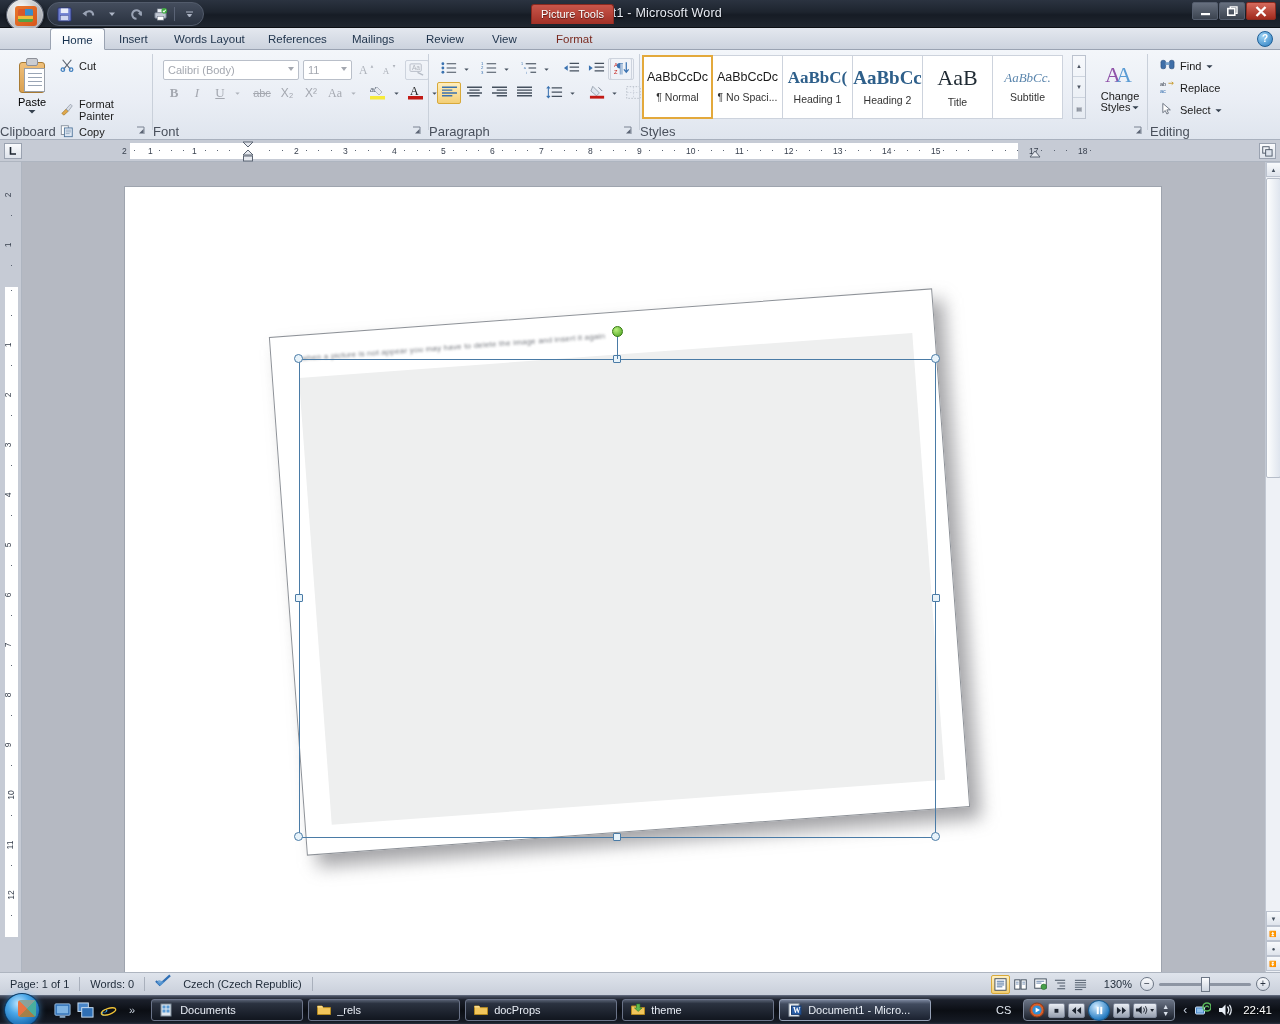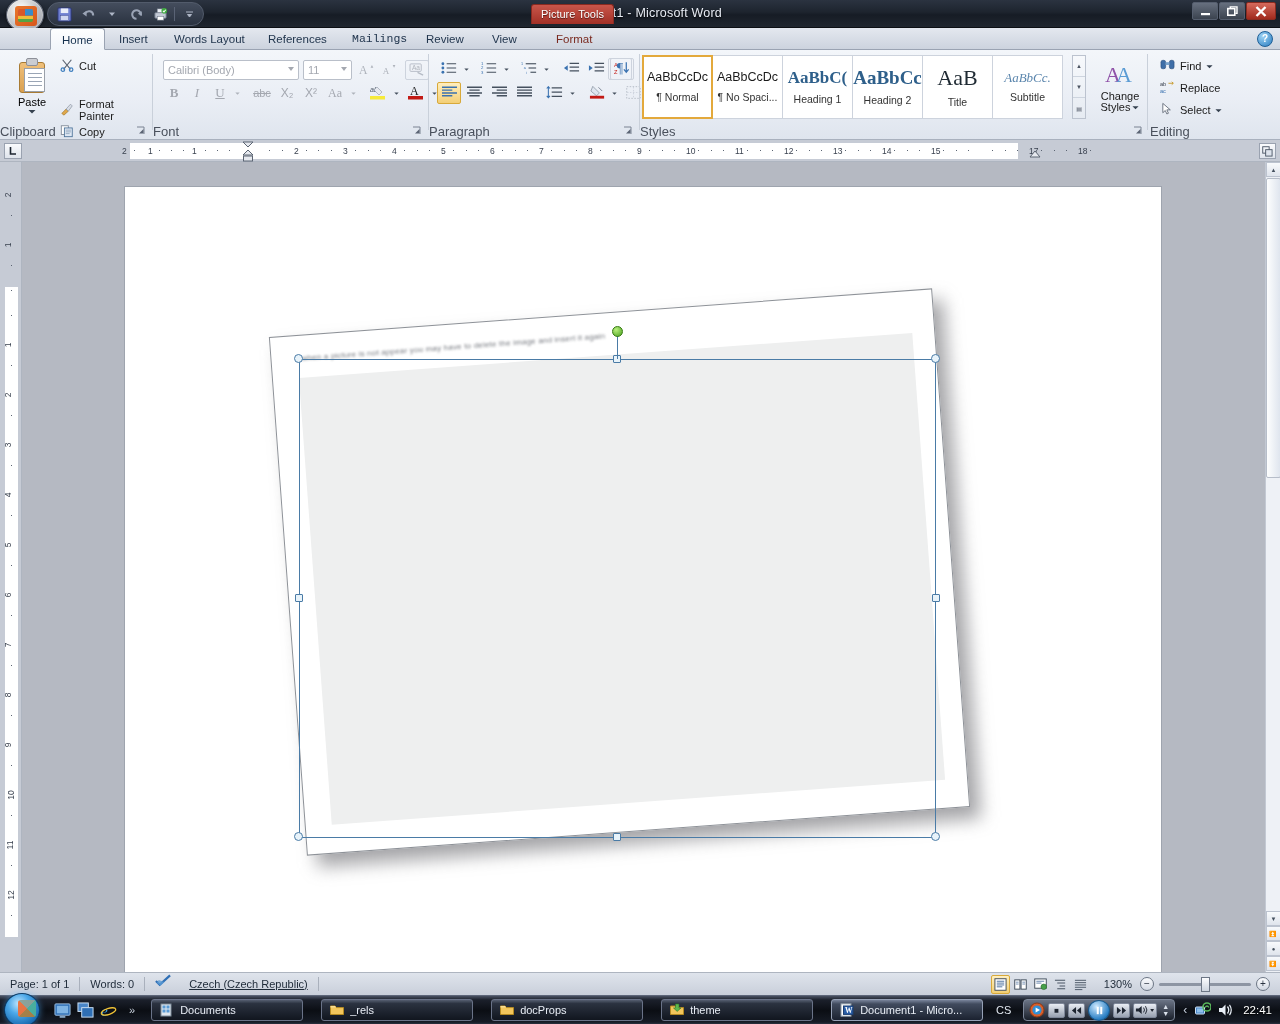--- a/index.html
+++ b/index.html
@@ -286,21 +286,21 @@
   }
   #start .flag{ position:absolute; left:13px; top:6px; width:18px;height:17px;
     background:
       linear-gradient(135deg,#f2a33c 0 50%, #5ec34a 50% 100%);
     border-radius:3px; opacity:.95;}
   #start .flag:after{content:"";position:absolute;left:0;top:0;width:18px;height:17px;
     background:linear-gradient(45deg,#e8483c 0 50%, #3aa0e0 50% 100%); opacity:.55;border-radius:3px;}
   #qlaunch{ display:flex; align-items:center; gap:6px; padding:0 6px; }
   .ql{ width:17px;height:17px; cursor:pointer; }
   #qlchev{ color:#c9d2de; font-size:11px; padding:0 6px; cursor:pointer;}
-  #tasks{ display:flex; align-items:center; gap:18px; flex:1; padding-left:4px;}
+  #tasks{ display:flex; align-items:center; gap:5px; flex:1; padding-left:4px;}
   .task{
     height:22px; min-width:152px; max-width:160px; flex:0 0 auto;
     background:linear-gradient(to bottom,#555e70 0%, #2b3240 18%, #11161f 100%);
     border:1px solid #6a7388; border-radius:3px;
     display:flex;align-items:center;gap:6px;padding:0 8px;
     color:#e8edf5; font-size:11px; cursor:pointer; overflow:hidden; white-space:nowrap;
   }
   .task.active{
     background:linear-gradient(to bottom,#78839a 0%, #414b5e 20%, #1b2230 100%);
     border-color:#96a1b6;
@@ -394,21 +394,21 @@
         </svg>
     </div>
   </div>
 </div>
 
 <div id="tabstrip">
   <div class="tab active" style="left:50px;">Home</div>
   <div class="tab" style="left:108px;">Insert</div>
   <div class="tab" style="left:163px;">Words Layout</div>
   <div class="tab" style="left:257px;">References</div>
-  <div class="tab" style="left:341px;font-family:Liberation Mono, monospace;">Mailings</div>
+  <div class="tab" style="left:341px;">Mailings</div>
   <div class="tab" style="left:415px;">Review</div>
   <div class="tab" style="left:481px;">View</div>
   <div class="tab ctx" style="left:545px;">Format</div>
   <div id="helpbtn">?</div>
 </div>
 
 <div id="ribbon">
 
   <div class="group" style="left:0; width:152px;">
     <div id="paste">
@@ -975,21 +975,21 @@
   <div class="sb-btn" style="position:absolute;left:0;bottom:31px;">⏫</div>
   <div class="sb-btn" style="position:absolute;left:0;bottom:16px;">●</div>
   <div class="sb-btn" style="position:absolute;left:0;bottom:1px;">⏬</div>
 </div>
 
 <div id="status">
   <div class="st-item">Page: 1 of 1</div>
   <div class="st-sep"></div>
   <div class="st-item">Words: 0</div>
   <div class="st-sep"></div>
-  <div class="st-item" style="display:flex;align-items:center;gap:18px;text-decoration:underline;">
+  <div class="st-item" style="display:flex;align-items:center;gap:12px;">
     <span>
       <svg width="16" height="14" viewBox="0 0 17 14">
           <path d="M1 7 L5 11 L16 1" stroke="#2f6fb5" stroke-width="2.4" fill="none"></path>
           <path d="M2 9 L6 12 L10 8 L4 6 Z" fill="#5b9bd5" opacity=".8"></path>
         </svg>
     </span>
     <span>Czech (Czech Republic)</span>
   </div>
   <div class="st-sep"></div>
 

